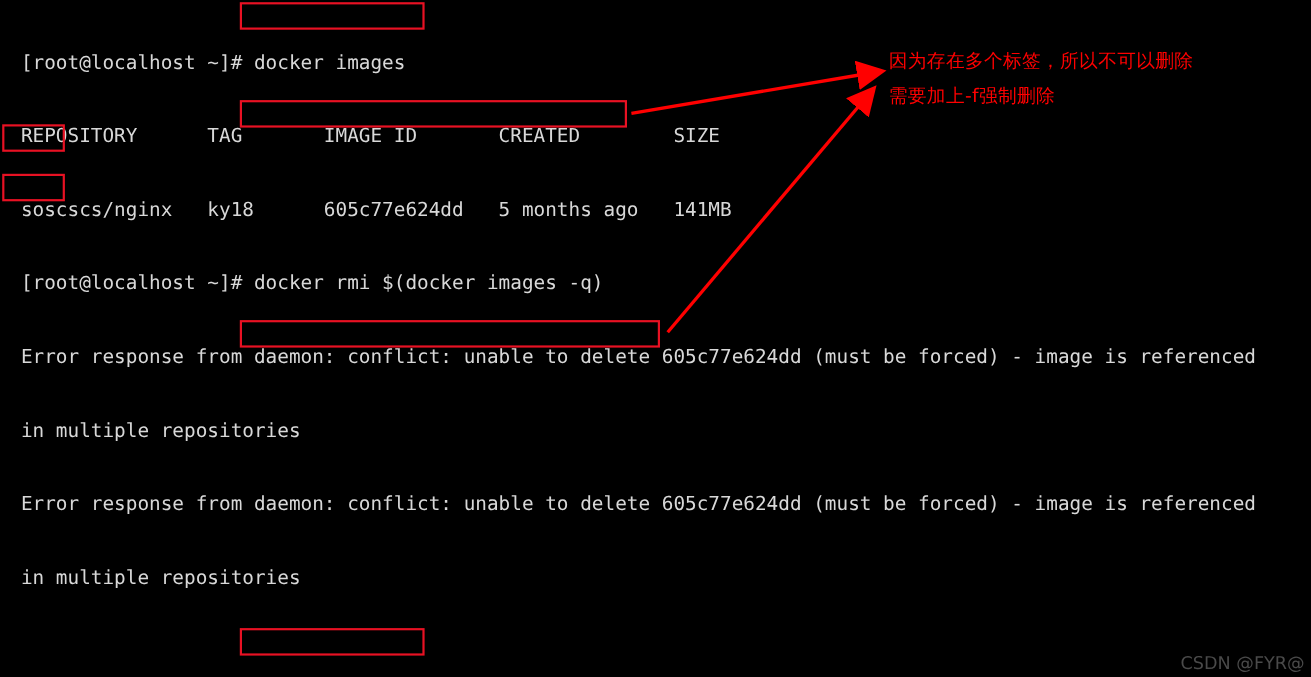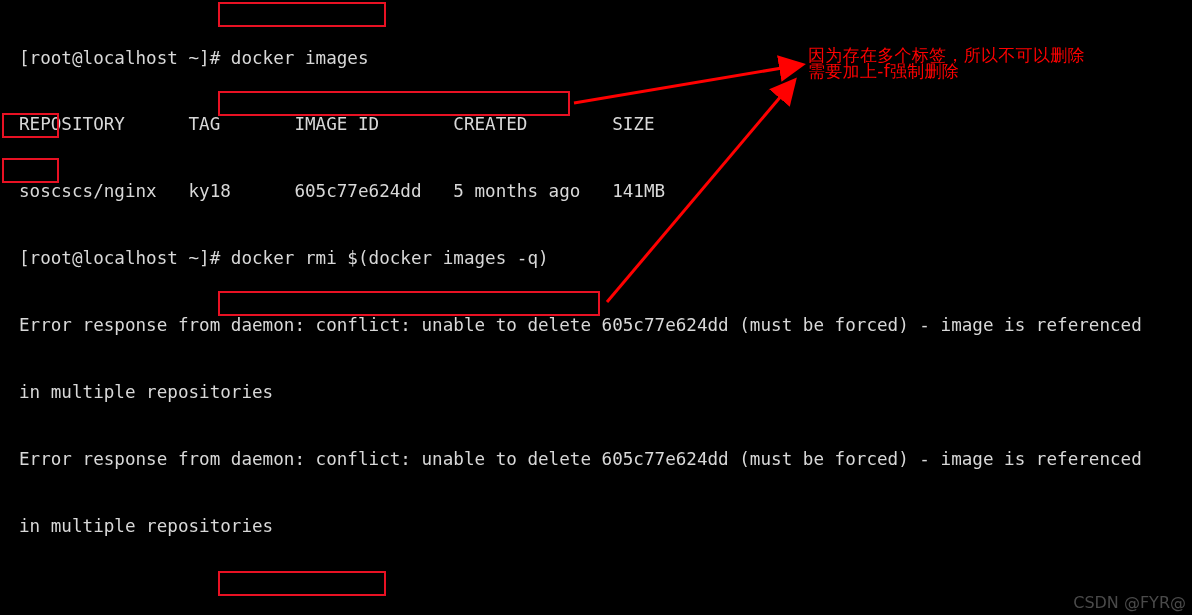--- a/index.html
+++ b/index.html
@@ -122,15 +122,15 @@
   <defs>
     <marker id="ah" markerWidth="9" markerHeight="9" refX="7" refY="4.5" orient="auto" markerUnits="strokeWidth">
       <path d="M0,0 L9,4.5 L0,9 z" fill="#ff0000"></path>
     </marker>
   </defs>
   <line x1="574" y1="103" x2="800" y2="65" stroke="#ff0000" stroke-width="3" marker-end="url(#ah)"></line>
   <line x1="607" y1="302" x2="793" y2="82" stroke="#ff0000" stroke-width="3" marker-end="url(#ah)"></line>
 </svg>
 
 <div class="annot" style="left:808px; top:44px;">因为存在多个标签，所以不可以删除</div>
-<div class="annot" style="left:808px; top:60px;">需要加上-f强制删除</div>
+<div class="annot" style="left:808px; top:76px;">需要加上-f强制删除</div>
 
 <div id="watermark">CSDN @FYR@</div>
 
 </body></html>

